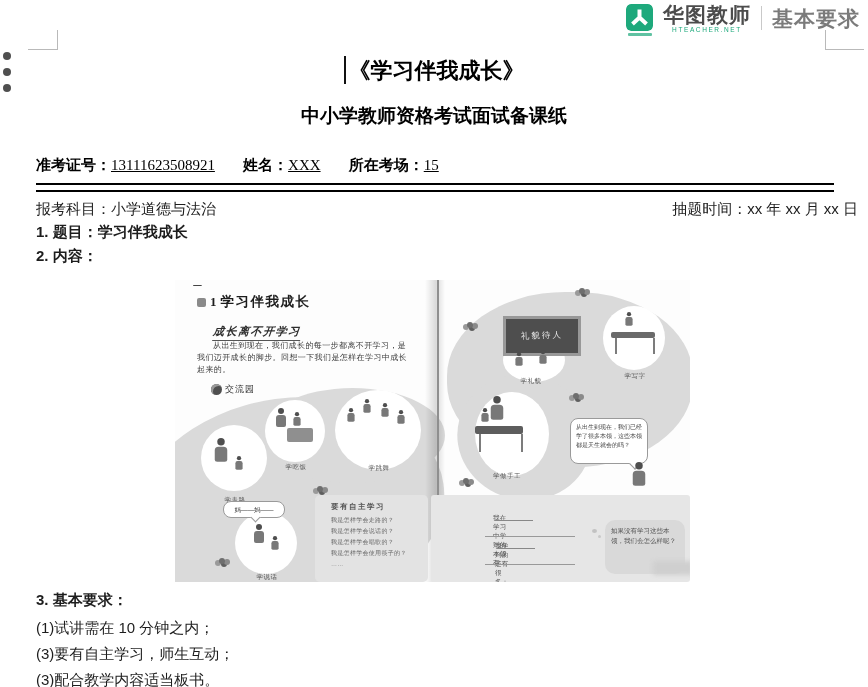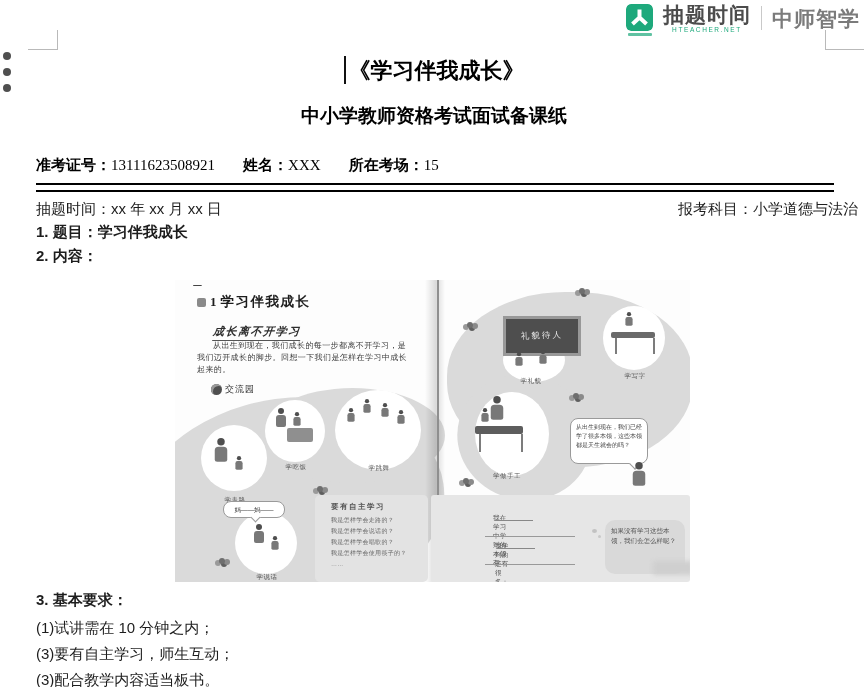--- a/index.html
+++ b/index.html
@@ -23,21 +23,21 @@
   .brand-main .en{font-size:6.5px;color:#1ea97c;letter-spacing:1.6px;margin-top:2px;}
   .logo-divider{width:1px;height:24px;background:#c9c9c9;margin-top:2px;}
   .brand-secondary{font-size:21px;font-weight:bold;color:#7b7b7b;letter-spacing:1px;margin-top:1px;}
 
   
   .title-row{top:56px;left:0;width:100%;text-align:center;font-size:22px;font-weight:bold;color:#000;}
   .cursor-bar{display:inline-block;width:2px;height:28px;background:#111;vertical-align:-6px;margin-right:3px;}
   .subtitle{top:103px;left:0;width:100%;text-align:center;font-size:19px;font-weight:bold;color:#000;}
   .info-row{left:36px;top:156px;font-size:15px;color:#000;}
   .info-row b{font-weight:bold;}
-  .info-row .val{font-family:"Liberation Serif",serif;margin-right:24px;}
+  .info-row .val{font-family:"Liberation Serif",serif;margin-right:24px;text-decoration:underline;}
   .rule-double{left:36px;top:183px;width:798px;height:5px;border-top:2px solid #000;border-bottom:2px solid #000;}
   .meta-row{left:36px;top:200px;width:822px;display:flex;justify-content:space-between;font-size:15px;color:#1d1d1d;}
   .body-line{left:36px;font-size:15px;color:#1d1d1d;font-weight:bold;}
   .req-block{left:36px;top:591px;font-size:15px;color:#1d1d1d;line-height:26px;}
 
   
   .figure{left:175px;top:280px;width:515px;height:302px;background:#fdfdfd;overflow:hidden;}
   .figure *{position:absolute;}
   .pg-marker{left:18px;top:0;font-size:9px;font-weight:bold;color:#444;}
   .gutter{left:250px;top:0;width:20px;height:302px;
@@ -108,42 +108,42 @@
 
   <div class="abs logo-bar">
     <div class="logo-col">
       <svg class="logo-mark" viewBox="0 0 27 27">
         <rect x="0" y="0" width="27" height="27" rx="5" fill="#1ea97c"></rect>
         <path d="M13.5 5.5 L13.5 13.5 M6.5 20 L13.5 13.5 M20.5 20 L13.5 13.5" stroke="#ffffff" stroke-width="4" fill="none"></path>
       </svg>
       <span class="logo-caption"></span>
     </div>
     <div class="brand-main">
-      <span class="cn">抽题时间</span>
+      <span class="cn">华图教师</span>
       <span class="en">HTEACHER.NET</span>
     </div>
     <span class="logo-divider"></span>
-    <span class="brand-secondary">中师智学</span>
+    <span class="brand-secondary">基本要求</span>
   </div>
 
   <div class="abs title-row">
     <span class="cursor-bar"></span><span>《学习伴我成长》</span>
   </div>
   <div class="abs subtitle">中小学教师资格考试面试备课纸</div>
 
   <div class="abs info-row">
     <b>准考证号：</b><span class="val">13111623508921</span>
     <b>姓名：</b><span class="val">XXX</span>
     <b>所在考场：</b><span class="val">15</span>
   </div>
   <div class="abs rule-double"></div>
 
   <div class="abs meta-row">
+    <span>报考科目：小学道德与法治</span>
     <span>抽题时间：xx 年 xx 月 xx 日</span>
-    <span>报考科目：小学道德与法治</span>
   </div>
   <div class="abs body-line" style="top:223px">1. 题目：学习伴我成长</div>
   <div class="abs body-line" style="top:247px">2. 内容：</div>
 
   <div class="abs figure">
     <span class="pg-marker">一</span>
 
     <div class="blob b1"></div>
     <div class="blob b2"></div>
     <div class="blob b3"></div>

